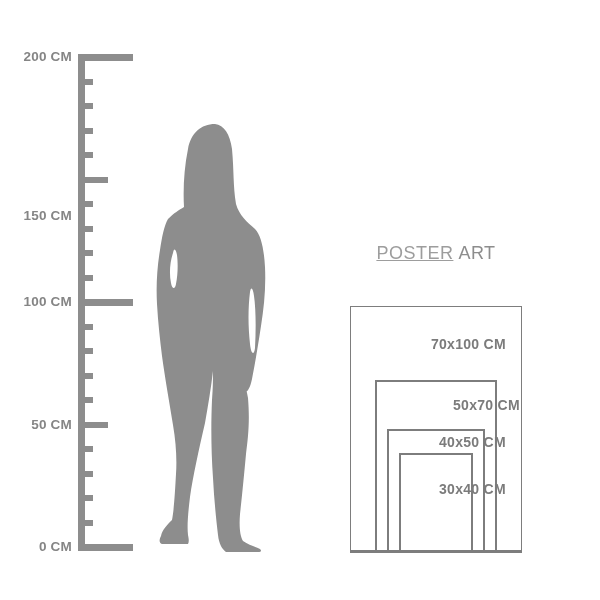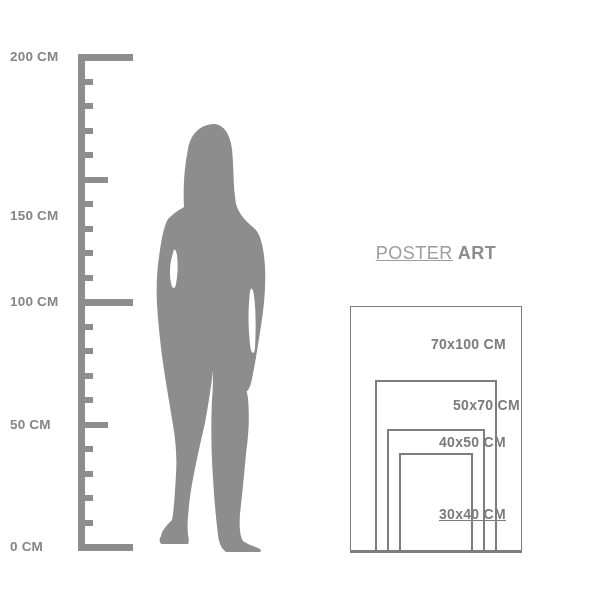--- a/index.html
+++ b/index.html
@@ -5,30 +5,30 @@
   html,body{margin:0;padding:0;background:#ffffff;}
   .canvas{
     position:relative;width:600px;height:600px;background:#ffffff;overflow:hidden;
     font-family:"Liberation Sans","DejaVu Sans",sans-serif;
   }
   
   .ruler-bar{position:absolute;}
   .ruler-tick{position:absolute;}
   .ruler-label{
     position:absolute;width:62px;height:18px;line-height:18px;
-    text-align:left;font-size:13.5px;font-weight:bold;letter-spacing:.2px;
+    text-align:right;font-size:13.5px;font-weight:bold;letter-spacing:.2px;
   }
   
   .figure-svg{position:absolute;left:148px;top:120px;}
   
   .poster-title{
     position:absolute;left:336px;top:243px;width:200px;height:20px;line-height:20px;
     text-align:center;font-size:18px;letter-spacing:.5px;
   }
-  .poster-title .t-bold{font-weight:bold;margin-left:5px;margin-top:30px;}
+  .poster-title .t-bold{font-weight:normal;margin-left:5px;margin-top:30px;}
   .poster-rect{position:absolute;border-style:solid;border-bottom:none;background:transparent;box-sizing:border-box;}
   .poster-size-label{
     position:absolute;width:140px;height:18px;line-height:18px;text-align:right;
     font-size:14px;font-weight:bold;letter-spacing:.3px;
   }
   .poster-baseline{position:absolute;height:3px;}
 </style>
 </head>
 <body>
 
@@ -112,17 +112,17 @@
   </div>
 
   <div id="poster-rects">
       <div class="poster-rect" style="left: 350.25px; top: 306px; width: 171.5px; height: 245px; border-width: 1.5px; border-color: rgb(125, 125, 125);"></div>
       <div class="poster-rect" style="left: 374.75px; top: 379.5px; width: 122.5px; height: 171.5px; border-width: 2px; border-color: rgb(125, 125, 125);"></div>
       <div class="poster-rect" style="left: 387px; top: 428.5px; width: 98px; height: 122.5px; border-width: 2px; border-color: rgb(125, 125, 125);"></div>
       <div class="poster-rect" style="left: 399.25px; top: 453px; width: 73.5px; height: 98px; border-width: 2px; border-color: rgb(125, 125, 125);"></div>
       <div class="poster-size-label" style="left: 366px; top: 334.75px; color: rgb(123, 123, 123);">70x100 CM</div>
       <div class="poster-size-label" style="left: 380px; top: 396px; color: rgb(123, 123, 123);">50x70 CM</div>
       <div class="poster-size-label" style="left: 366px; top: 432.75px; color: rgb(123, 123, 123);">40x50 CM</div>
-      <div class="poster-size-label" style="left: 366px; top: 505px; color: rgb(123, 123, 123); text-decoration: underline;">30x40 CM</div>
+      <div class="poster-size-label" style="left: 366px; top: 480px; color: rgb(123, 123, 123);">30x40 CM</div>
       <div class="poster-baseline" style="left: 350.25px; top: 549.5px; width: 171.5px; background: rgb(125, 125, 125); position: absolute;"></div>
     </div>
 
 </div>
 
 </body></html>

